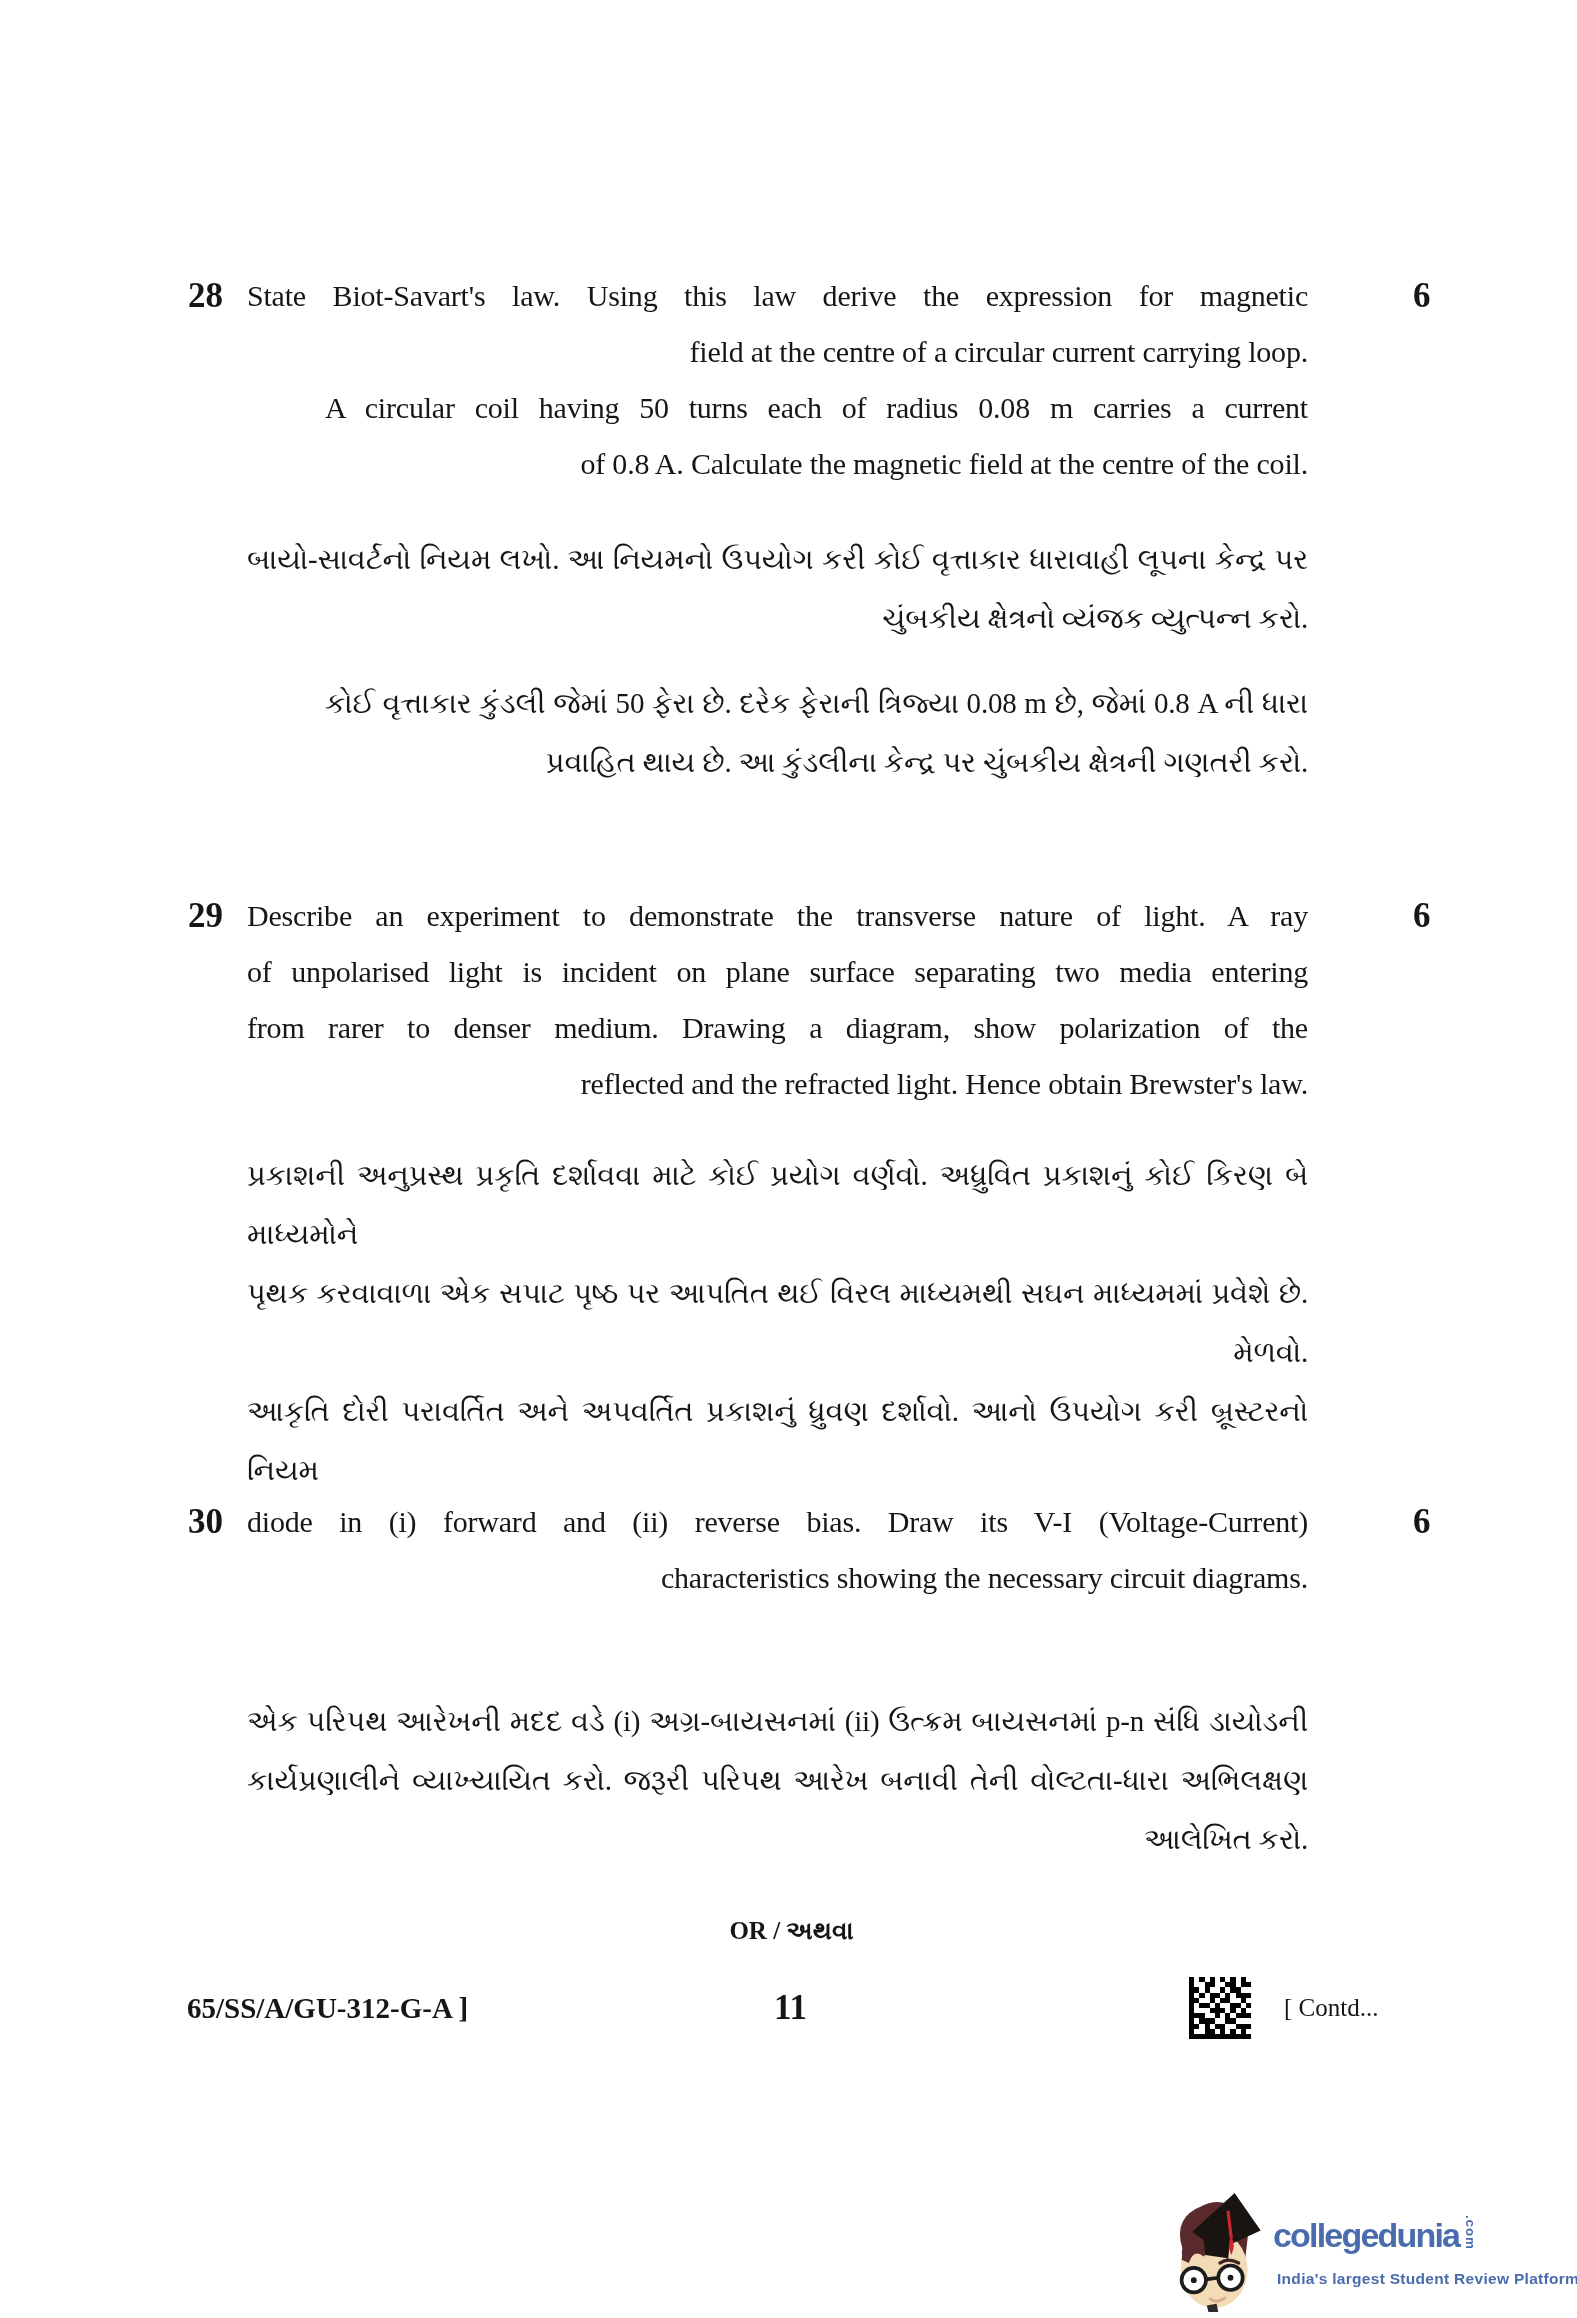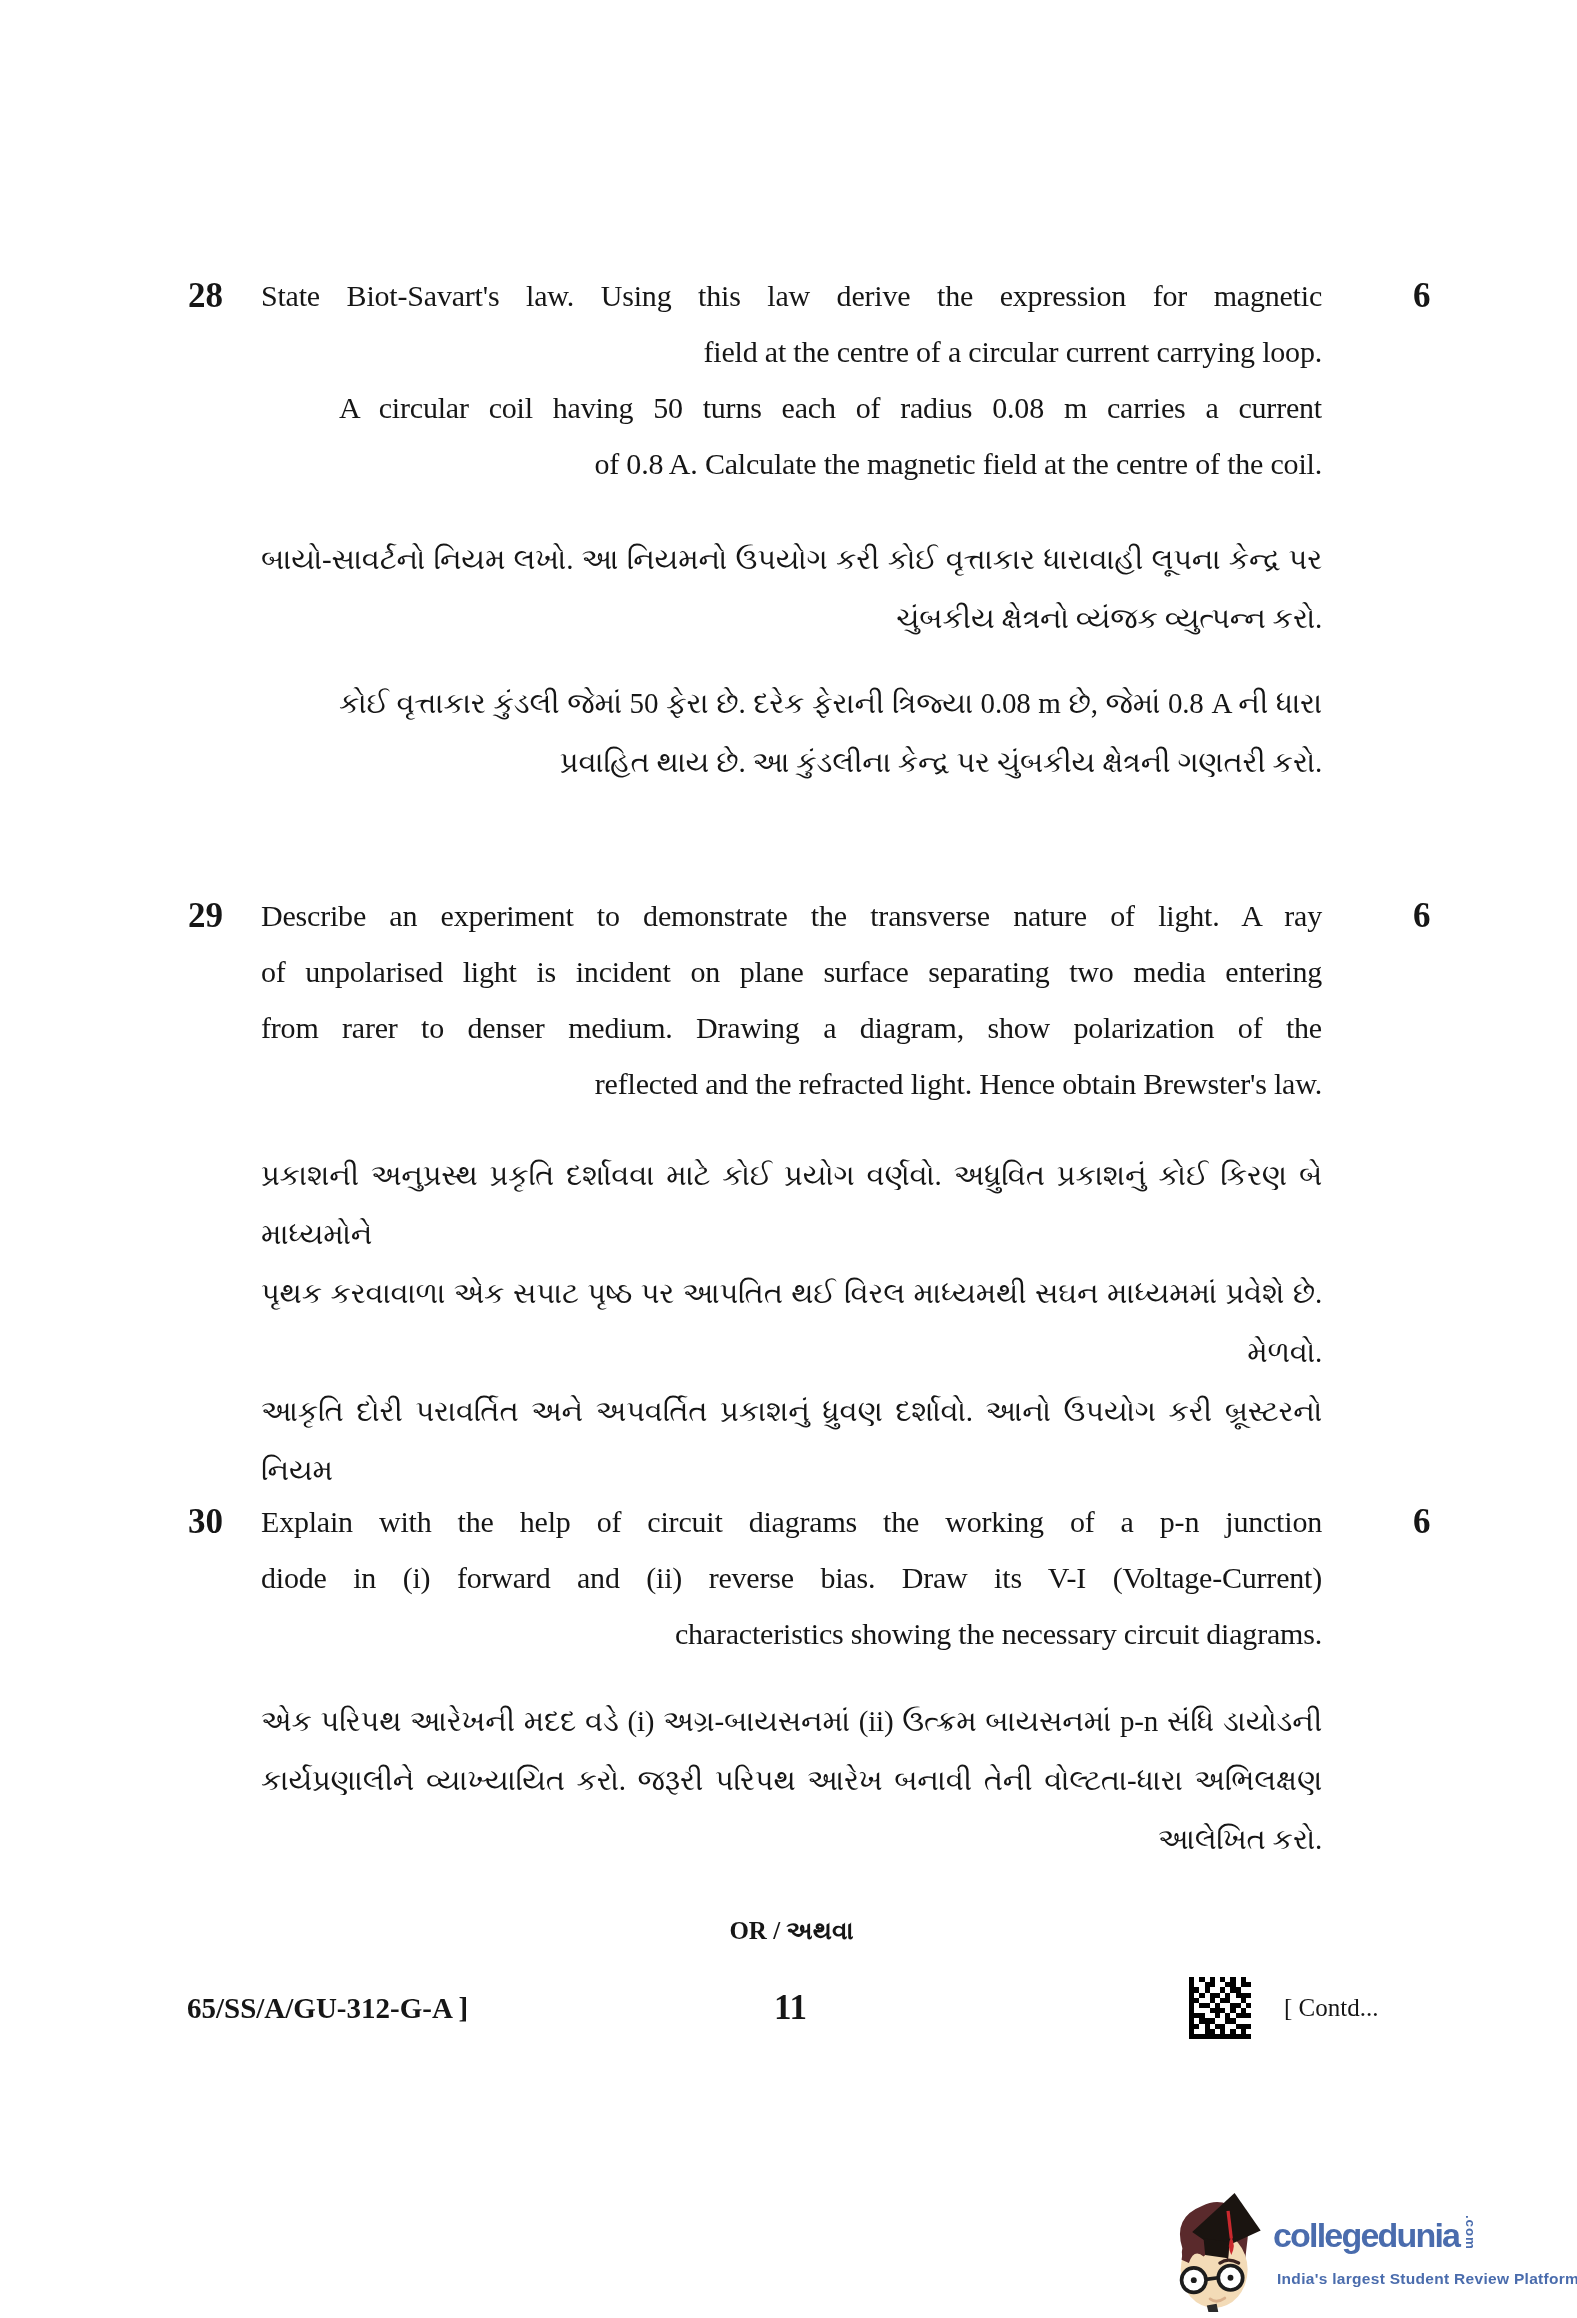--- a/index.html
+++ b/index.html
@@ -4,21 +4,21 @@
 <style>
   html,body{margin:0;padding:0;}
   body{
     width:1578px;height:2319px;position:relative;background:#ffffff;
     font-family:"Liberation Serif", serif;color:#161616;overflow:hidden;
   }
   
   .qnum{position:absolute;left:188px;width:62px;font-weight:bold;font-size:35px;line-height:56px;}
   .qmarks{position:absolute;left:1413px;width:44px;font-weight:bold;font-size:35px;line-height:56px;}
   
-  .block{position:absolute;left:261px;width:1061px;}
+  .block{position:absolute;left:247px;width:1061px;}
   .block .line{font-size:30px;letter-spacing:-0.2px;white-space:normal;}
   .en .line{line-height:56px;}
   .gu .line{line-height:59px;font-size:29px;}
   .just{text-align:justify;text-align-last:justify;}
   .plain{text-align:right;}
   .indent{padding-left:78px;}
   
   .or-sep{position:absolute;left:261px;width:1061px;top:1909px;text-align:center;
     font-weight:bold;font-size:25px;line-height:44px;}
   
@@ -73,21 +73,20 @@
   <div class="line just">પ્રકાશની અનુપ્રસ્થ પ્રકૃતિ દર્શાવવા માટે કોઈ પ્રયોગ વર્ણવો. અધ્રુવિત પ્રકાશનું કોઈ કિરણ બે માધ્યમોને</div>
   <div class="line just">પૃથક કરવાવાળા એક સપાટ પૃષ્ઠ પર આપતિત થઈ વિરલ માધ્યમથી સઘન માધ્યમમાં પ્રવેશે છે.</div>
   <div class="line plain">મેળવો.</div>
   <div class="line just">આકૃતિ દોરી પરાવર્તિત અને અપવર્તિત પ્રકાશનું ધ્રુવણ દર્શાવો. આનો ઉપયોગ કરી બ્રૂસ્ટરનો નિયમ</div>
 </div>
 
 <div class="qnum" style="top:1494px">30</div>
 <div class="qmarks" style="top:1494px">6</div>
 
 <div class="block en" style="top:1494px">
-  <div class="line just">Explain with the help of circuit diagrams the working of a p-n junction</div>
   <div class="line just">diode in (i) forward and (ii) reverse bias. Draw its V-I (Voltage-Current)</div>
   <div class="line plain">characteristics showing the necessary circuit diagrams.</div>
 </div>
 
 <div class="block gu" style="top:1692px">
   <div class="line just">એક પરિપથ આરેખની મદદ વડે (i) અગ્ર-બાયસનમાં (ii) ઉત્ક્રમ બાયસનમાં p-n સંધિ ડાયોડની</div>
   <div class="line just">કાર્યપ્રણાલીને વ્યાખ્યાયિત કરો. જરૂરી પરિપથ આરેખ બનાવી તેની વોલ્ટતા-ધારા અભિલક્ષણ</div>
   <div class="line plain">આલેખિત કરો.</div>
 </div>
 

